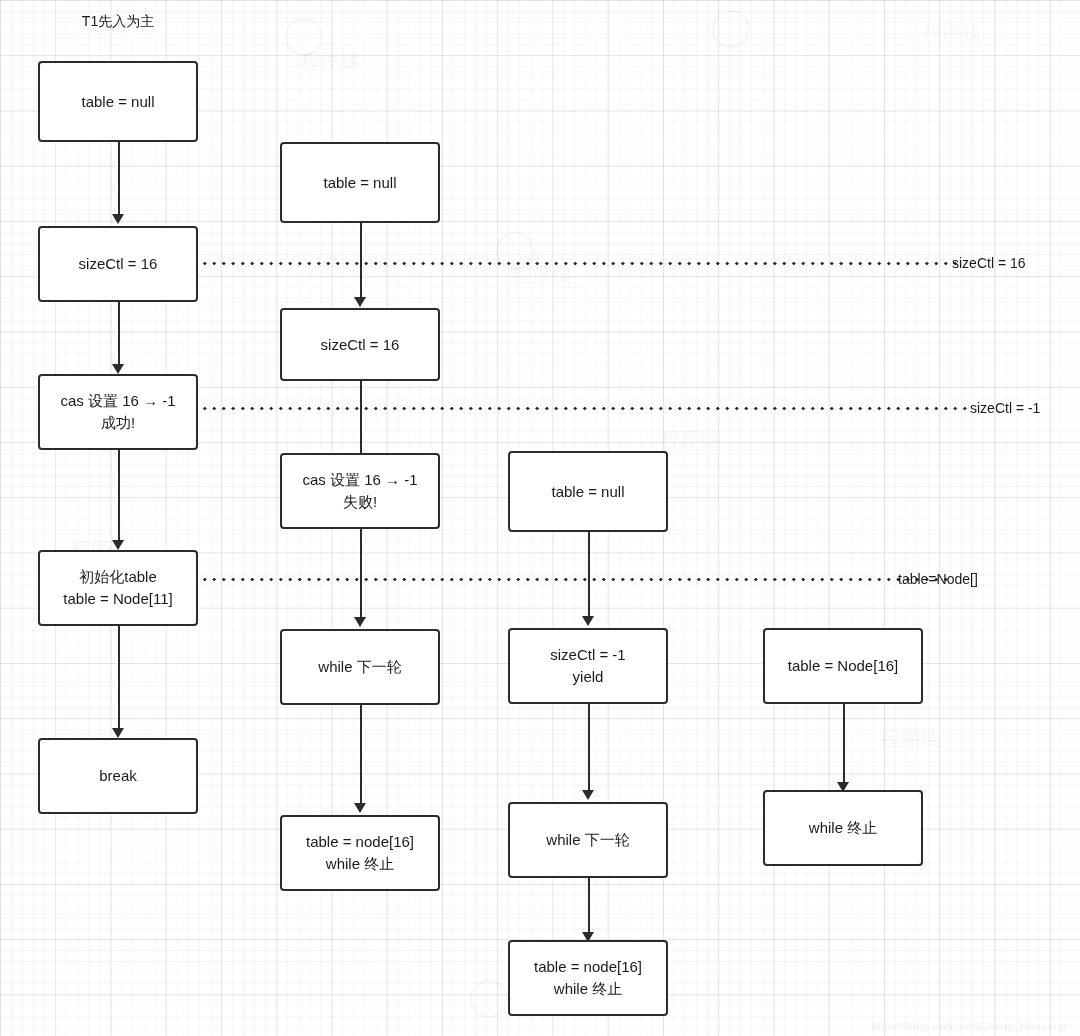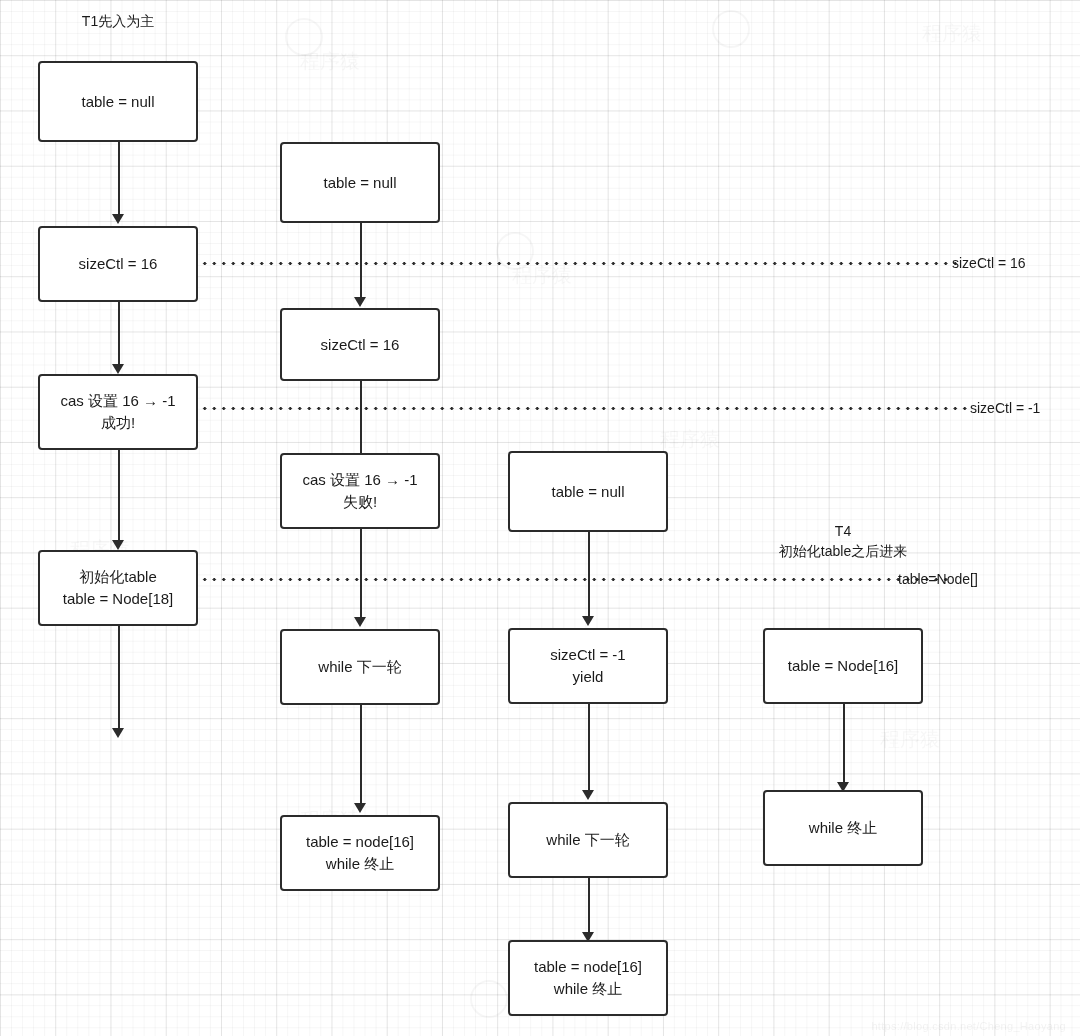--- a/index.html
+++ b/index.html
@@ -152,24 +152,25 @@
   <div class="node" style="left:38px; top:226px; width:160px; height:76px;">sizeCtl = 16</div>
   <div class="arrow-line" style="left:118px; top:302px; height:66px;"></div>
   <div class="arrow-head" style="left:112px; top:364px;"></div>
 
   <div class="node" style="left:38px; top:374px; width:160px; height:76px;">cas 设置 16 → -1
 成功!</div>
   <div class="arrow-line" style="left:118px; top:450px; height:94px;"></div>
   <div class="arrow-head" style="left:112px; top:540px;"></div>
 
   <div class="node" style="left:38px; top:550px; width:160px; height:76px;">初始化table
-table = Node[18]</div>
+table = Node[11]</div>
   <div class="arrow-line" style="left:118px; top:626px; height:106px;"></div>
   <div class="arrow-head" style="left:112px; top:728px;"></div>
 
+  <div class="node" style="left:38px; top:738px; width:160px; height:76px;">break</div>
 
 
   <div class="node" style="left:280px; top:142px; width:160px; height:81px;">table = null</div>
   <div class="arrow-line" style="left:360px; top:223px; height:78px;"></div>
   <div class="arrow-head" style="left:354px; top:297px;"></div>
 
   <div class="node" style="left:280px; top:308px; width:160px; height:73px;">sizeCtl = 16</div>
   <div class="arrow-line" style="left:360px; top:381px; height:76px;"></div>
   <div class="arrow-head" style="left:354px; top:453px;"></div>
 
@@ -195,22 +196,20 @@
   <div class="arrow-line" style="left:588px; top:704px; height:90px;"></div>
   <div class="arrow-head" style="left:582px; top:790px;"></div>
 
   <div class="node" style="left:508px; top:802px; width:160px; height:76px;">while 下一轮</div>
   <div class="arrow-line" style="left:588px; top:878px; height:58px;"></div>
   <div class="arrow-head" style="left:582px; top:932px;"></div>
 
   <div class="node" style="left:508px; top:940px; width:160px; height:76px;">table = node[16]
 while 终止</div>
 
-  <div class="col-head" style="left:748px; top:522px; width:190px;">T4
-初始化table之后进来</div>
 
   <div class="node" style="left:763px; top:628px; width:160px; height:76px;">table = Node[16]</div>
   <div class="arrow-line" style="left:843px; top:704px; height:82px;"></div>
   <div class="arrow-head" style="left:837px; top:782px;"></div>
 
   <div class="node" style="left:763px; top:790px; width:160px; height:76px;">while 终止</div>
 
 </div>
 
 </body></html>

